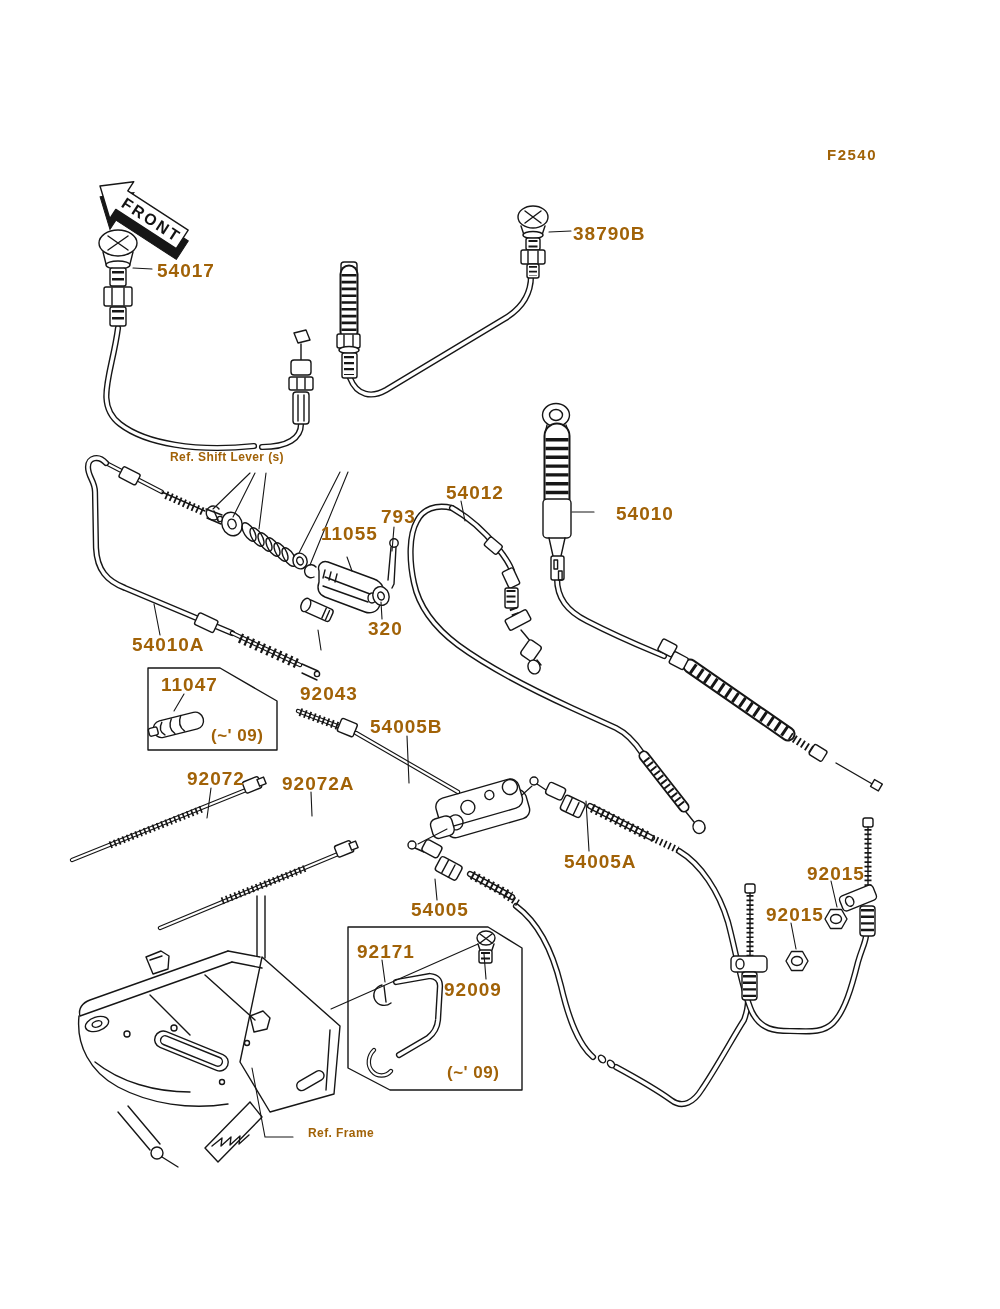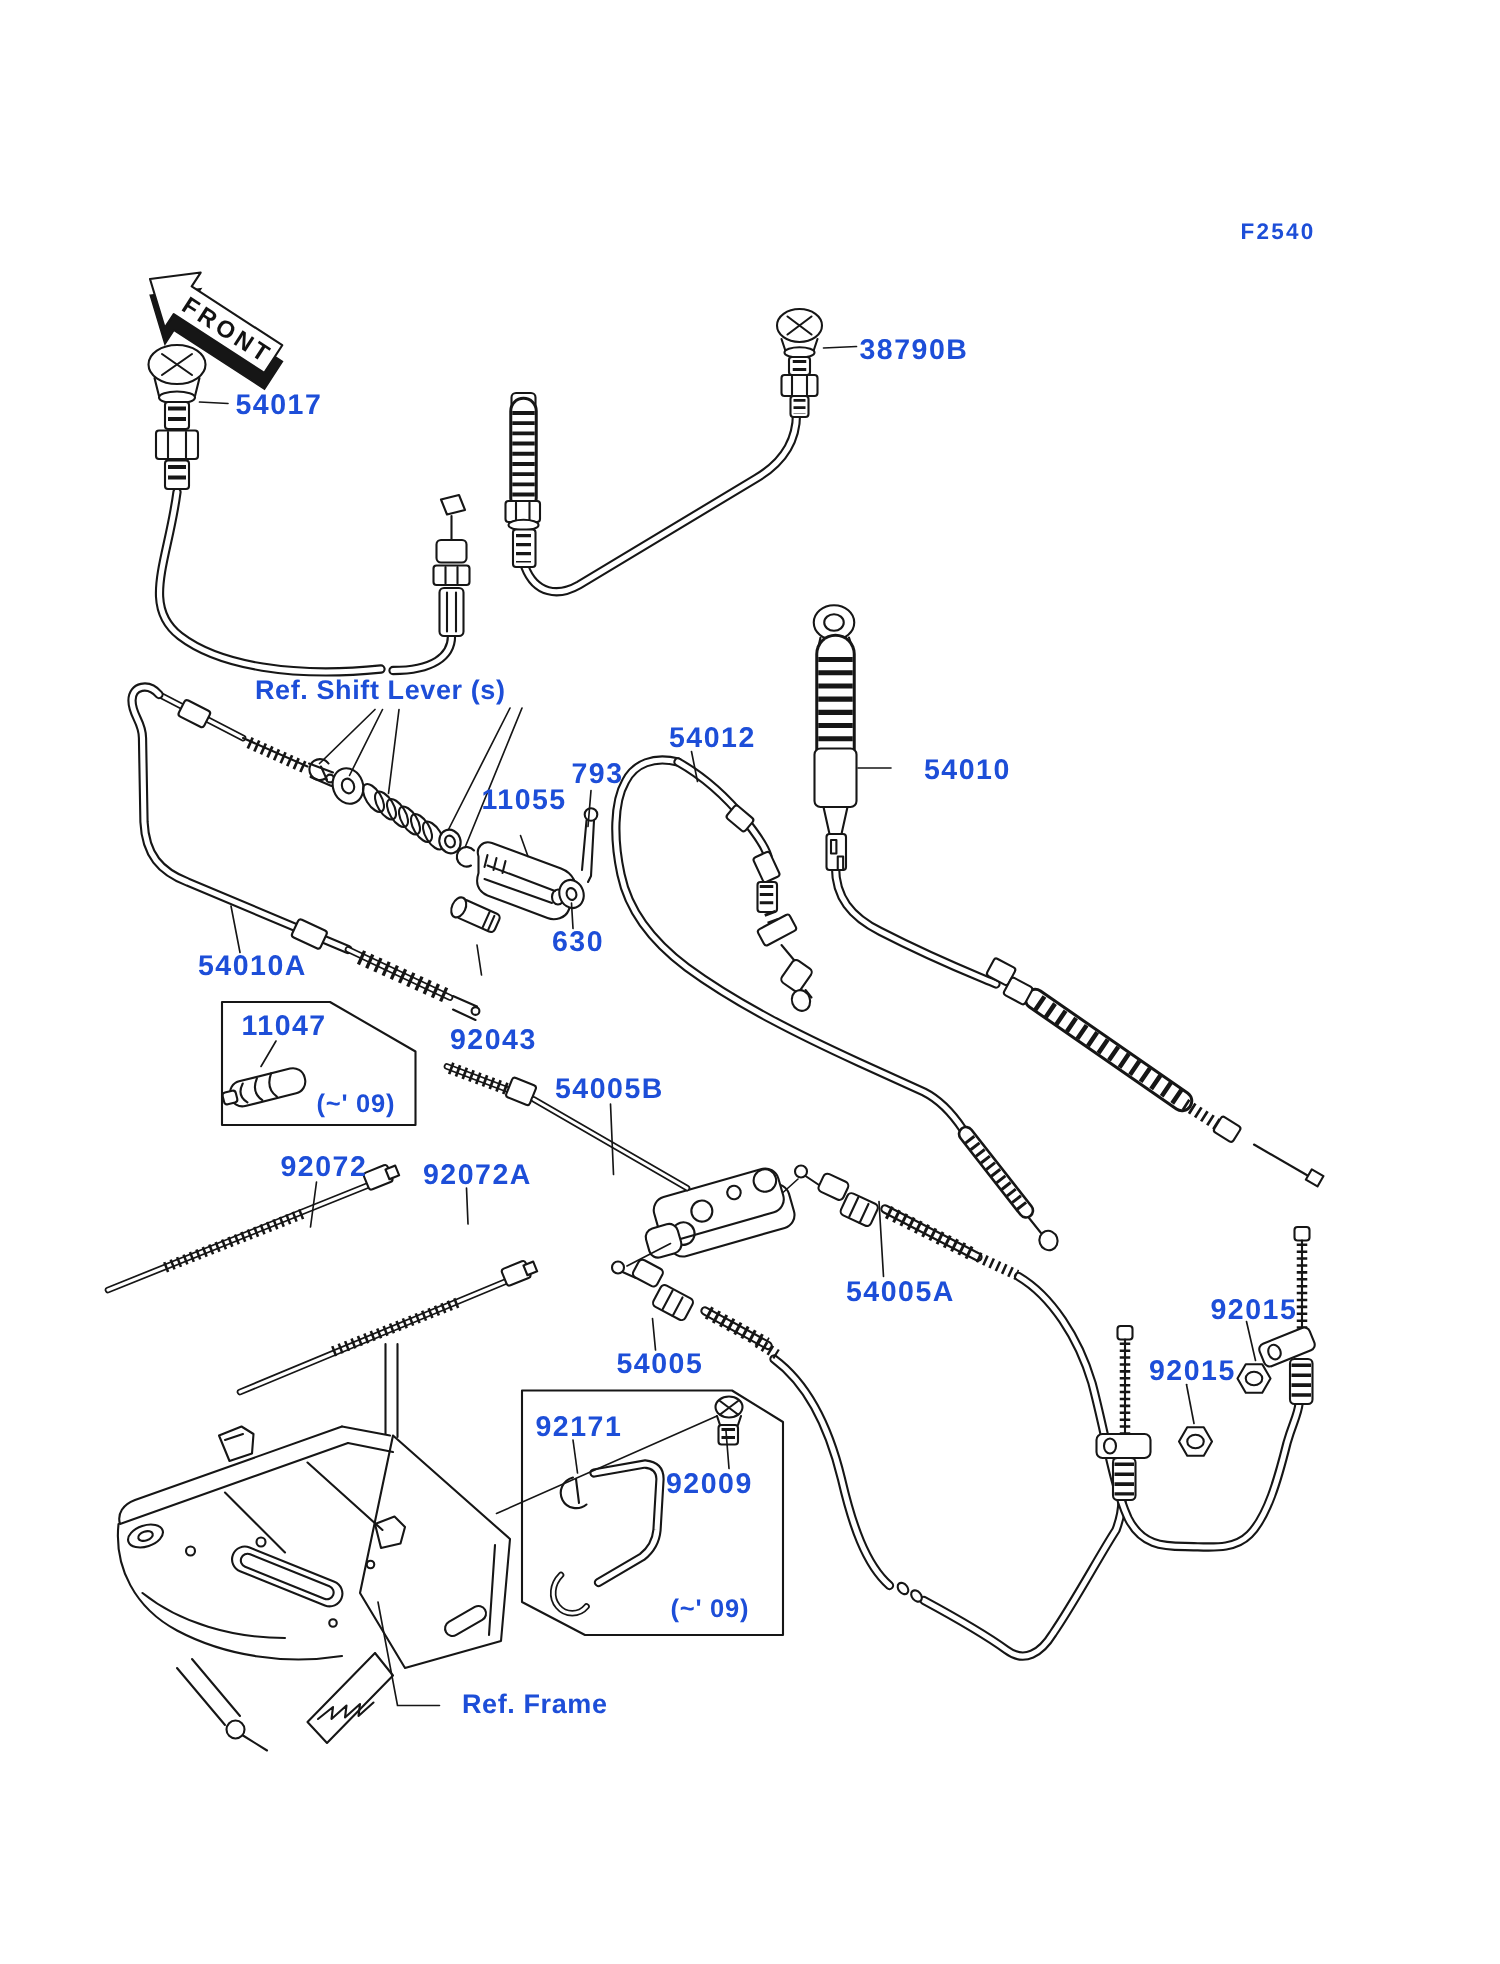--- a/index.html
+++ b/index.html
@@ -1,23 +1,23 @@
 <!DOCTYPE html>
 <html><head>
 <meta charset="utf-8">
 <style>
   html,body{margin:0;padding:0;background:#fff}
   .stage{position:relative;width:1000px;height:1309px;background:#fff;
          font-family:"Liberation Sans",sans-serif;overflow:hidden}
   .stage svg{position:absolute;left:0;top:0}
-  .lbl{position:absolute;color:#1d4ed8;font-weight:bold;font-size:19px;
+  .lbl{position:absolute;color:#a16207;font-weight:bold;font-size:19px;
        letter-spacing:1px;white-space:nowrap;line-height:1}
   .lbl.small{font-size:15px;letter-spacing:1.5px}
   .lbl.note{font-size:17px;letter-spacing:.5px}
-  .lbl.ref{font-size:18px;letter-spacing:.4px}
+  .lbl.ref{font-size:12px;letter-spacing:.4px}
   
   .ln{fill:none;stroke:#161616;stroke-width:1.4;stroke-linecap:round;stroke-linejoin:round}
   .fw{fill:#fff;stroke:#161616;stroke-width:1.4;stroke-linejoin:round}
   .fb{fill:#161616;stroke:#161616;stroke-width:1}
   .co{fill:none;stroke:#161616;stroke-width:6.2;stroke-linecap:round}
   .ci{fill:none;stroke:#fff;stroke-width:3.4;stroke-linecap:round}
   .co2{fill:none;stroke:#161616;stroke-width:4.4;stroke-linecap:round}
   .ci2{fill:none;stroke:#fff;stroke-width:2.1;stroke-linecap:round}
   .cob{fill:none;stroke:#161616;stroke-width:15;stroke-linecap:round}
   .cib{fill:none;stroke:#fff;stroke-width:11;stroke-linecap:round}
@@ -450,21 +450,21 @@
 </svg>
 
 <div class="lbl small" style="left:827px;top:147px">F2540</div>
 <div class="lbl" style="left:157px;top:261px">54017</div>
 <div class="lbl" style="left:573px;top:224px">38790B</div>
 <div class="lbl ref" style="left:170px;top:451px">Ref. Shift Lever (s)</div>
 <div class="lbl" style="left:446px;top:483px">54012</div>
 <div class="lbl" style="left:381px;top:507px">793</div>
 <div class="lbl" style="left:321px;top:524px">11055</div>
 <div class="lbl" style="left:616px;top:504px">54010</div>
-<div class="lbl" style="left:368px;top:619px">630</div>
+<div class="lbl" style="left:368px;top:619px">320</div>
 <div class="lbl" style="left:132px;top:635px">54010A</div>
 <div class="lbl" style="left:300px;top:684px">92043</div>
 <div class="lbl" style="left:161px;top:675px">11047</div>
 <div class="lbl note" style="left:211px;top:727px">(~' 09)</div>
 <div class="lbl" style="left:187px;top:769px">92072</div>
 <div class="lbl" style="left:282px;top:774px">92072A</div>
 <div class="lbl" style="left:370px;top:717px">54005B</div>
 <div class="lbl" style="left:564px;top:852px">54005A</div>
 <div class="lbl" style="left:807px;top:864px">92015</div>
 <div class="lbl" style="left:766px;top:905px">92015</div>

